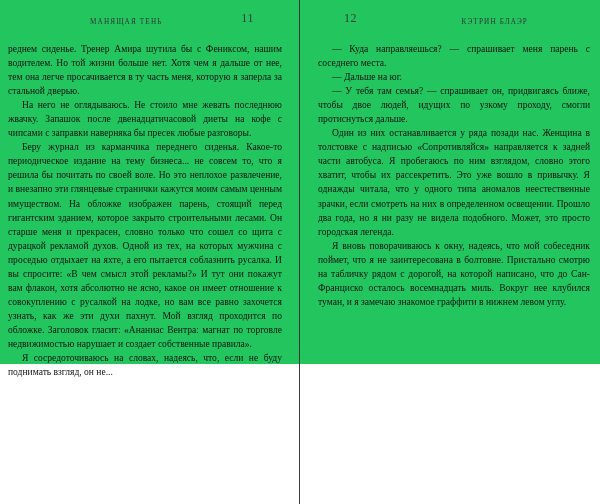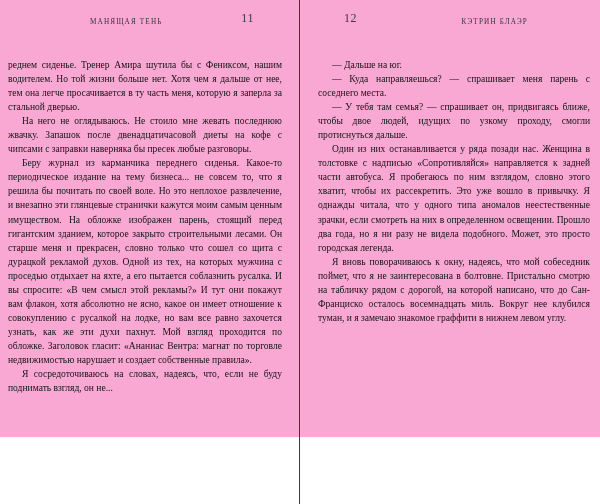--- a/index.html
+++ b/index.html
@@ -17,23 +17,23 @@
   #spread {
     position: relative;
     width: 600px;
     height: 504px;
     background: #ffffff;
     display: flex;
   }
   .page {
     position: relative;
     width: 300px;
-    height: 437px;
+    height: 364px;
     box-sizing: border-box;
-    background: #f9a8d4;
+    background: #22c55e;
   }
   .page.left {
     padding: 0 18px 0 8px;
   }
   .page.right {
     padding: 0 10px 0 18px;
   }
   
   #gutter {
     position: absolute;
@@ -73,21 +73,21 @@
     padding-left: 82px;
     padding-right: 28px;
   }
   
   .page.right .running-head {
     justify-content: space-between;
     padding-left: 26px;
     padding-right: 62px;
   }
   .body-text {
-    margin-top: 28px;
+    margin-top: 12px;
     font-size: 9.55px;
     line-height: 14.05px;
     text-align: justify;
     text-justify: inter-word;
     hyphens: manual;
     color: #141414;
   }
   .body-text p {
     margin: 0;
     text-indent: 14px;
@@ -113,22 +113,22 @@
       <p>Я сосредоточиваюсь на словах, надеясь, что, если не буду поднимать взгляд, он не...</p>
     </div>
   </div>
 
   <div class="page right">
     <div class="running-head">
       <span class="folio">12</span>
       <span class="rh-title">КЭТРИН БЛАЭР</span>
     </div>
     <div class="body-text">
+      <p>— Куда направляешься? — спрашивает меня парень с соседнего места.</p>
       <p>— Дальше на юг.</p>
-      <p>— Куда направляешься? — спрашивает меня парень с соседнего места.</p>
       <p>— У тебя там семья? — спрашивает он, придвигаясь ближе, чтобы двое людей, идущих по узкому проходу, смогли протиснуться дальше.</p>
       <p>Один из них останавливается у ряда позади нас. Женщина в толстовке с надписью «Сопротивляйся» направляется к задней части автобуса. Я пробегаюсь по ним взглядом, словно этого хватит, чтобы их рассекретить. Это уже вошло в привычку. Я однажды читала, что у одного типа аномалов неестественные зрачки, если смотреть на них в определенном освещении. Прошло два года, но я ни разу не видела подобного. Может, это просто городская легенда.</p>
       <p>Я вновь поворачиваюсь к окну, надеясь, что мой собеседник поймет, что я не заинтересована в болтовне. Пристально смотрю на табличку рядом с дорогой, на которой написано, что до Сан-Франциско осталось восемнадцать миль. Вокруг нее клубился туман, и я замечаю знакомое граффити в нижнем левом углу.</p>
     </div>
   </div>
 
   <div id="gutter"></div>
 </div>
 
 </body></html>

